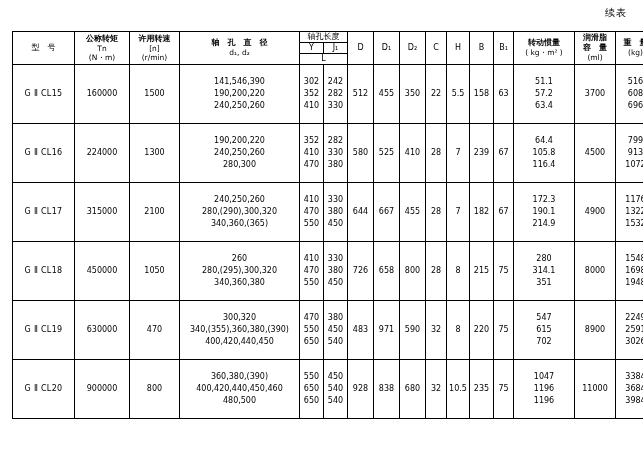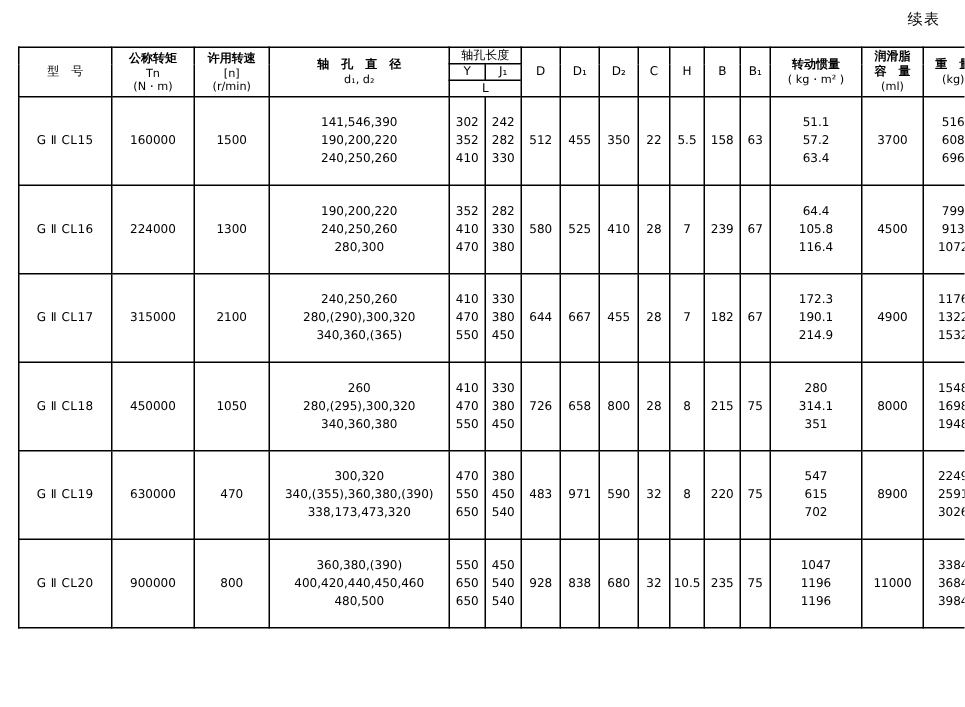--- a/index.html
+++ b/index.html
@@ -341,21 +341,21 @@
           </td>
         </tr>
 
         <tr>
           <td class="model">G Ⅱ CL19</td>
           <td>630000</td>
           <td>470</td>
           <td class="multi bore narrow">
             <span>300,320</span>
             <span>340,(355),360,380,(390)</span>
-            <span>338,173,473,320</span>
+            <span>400,420,440,450</span>
           </td>
           <td class="multi">
             <span>470</span>
             <span>550</span>
             <span>650</span>
           </td>
           <td class="multi">
             <span>380</span>
             <span>450</span>
             <span>540</span>

